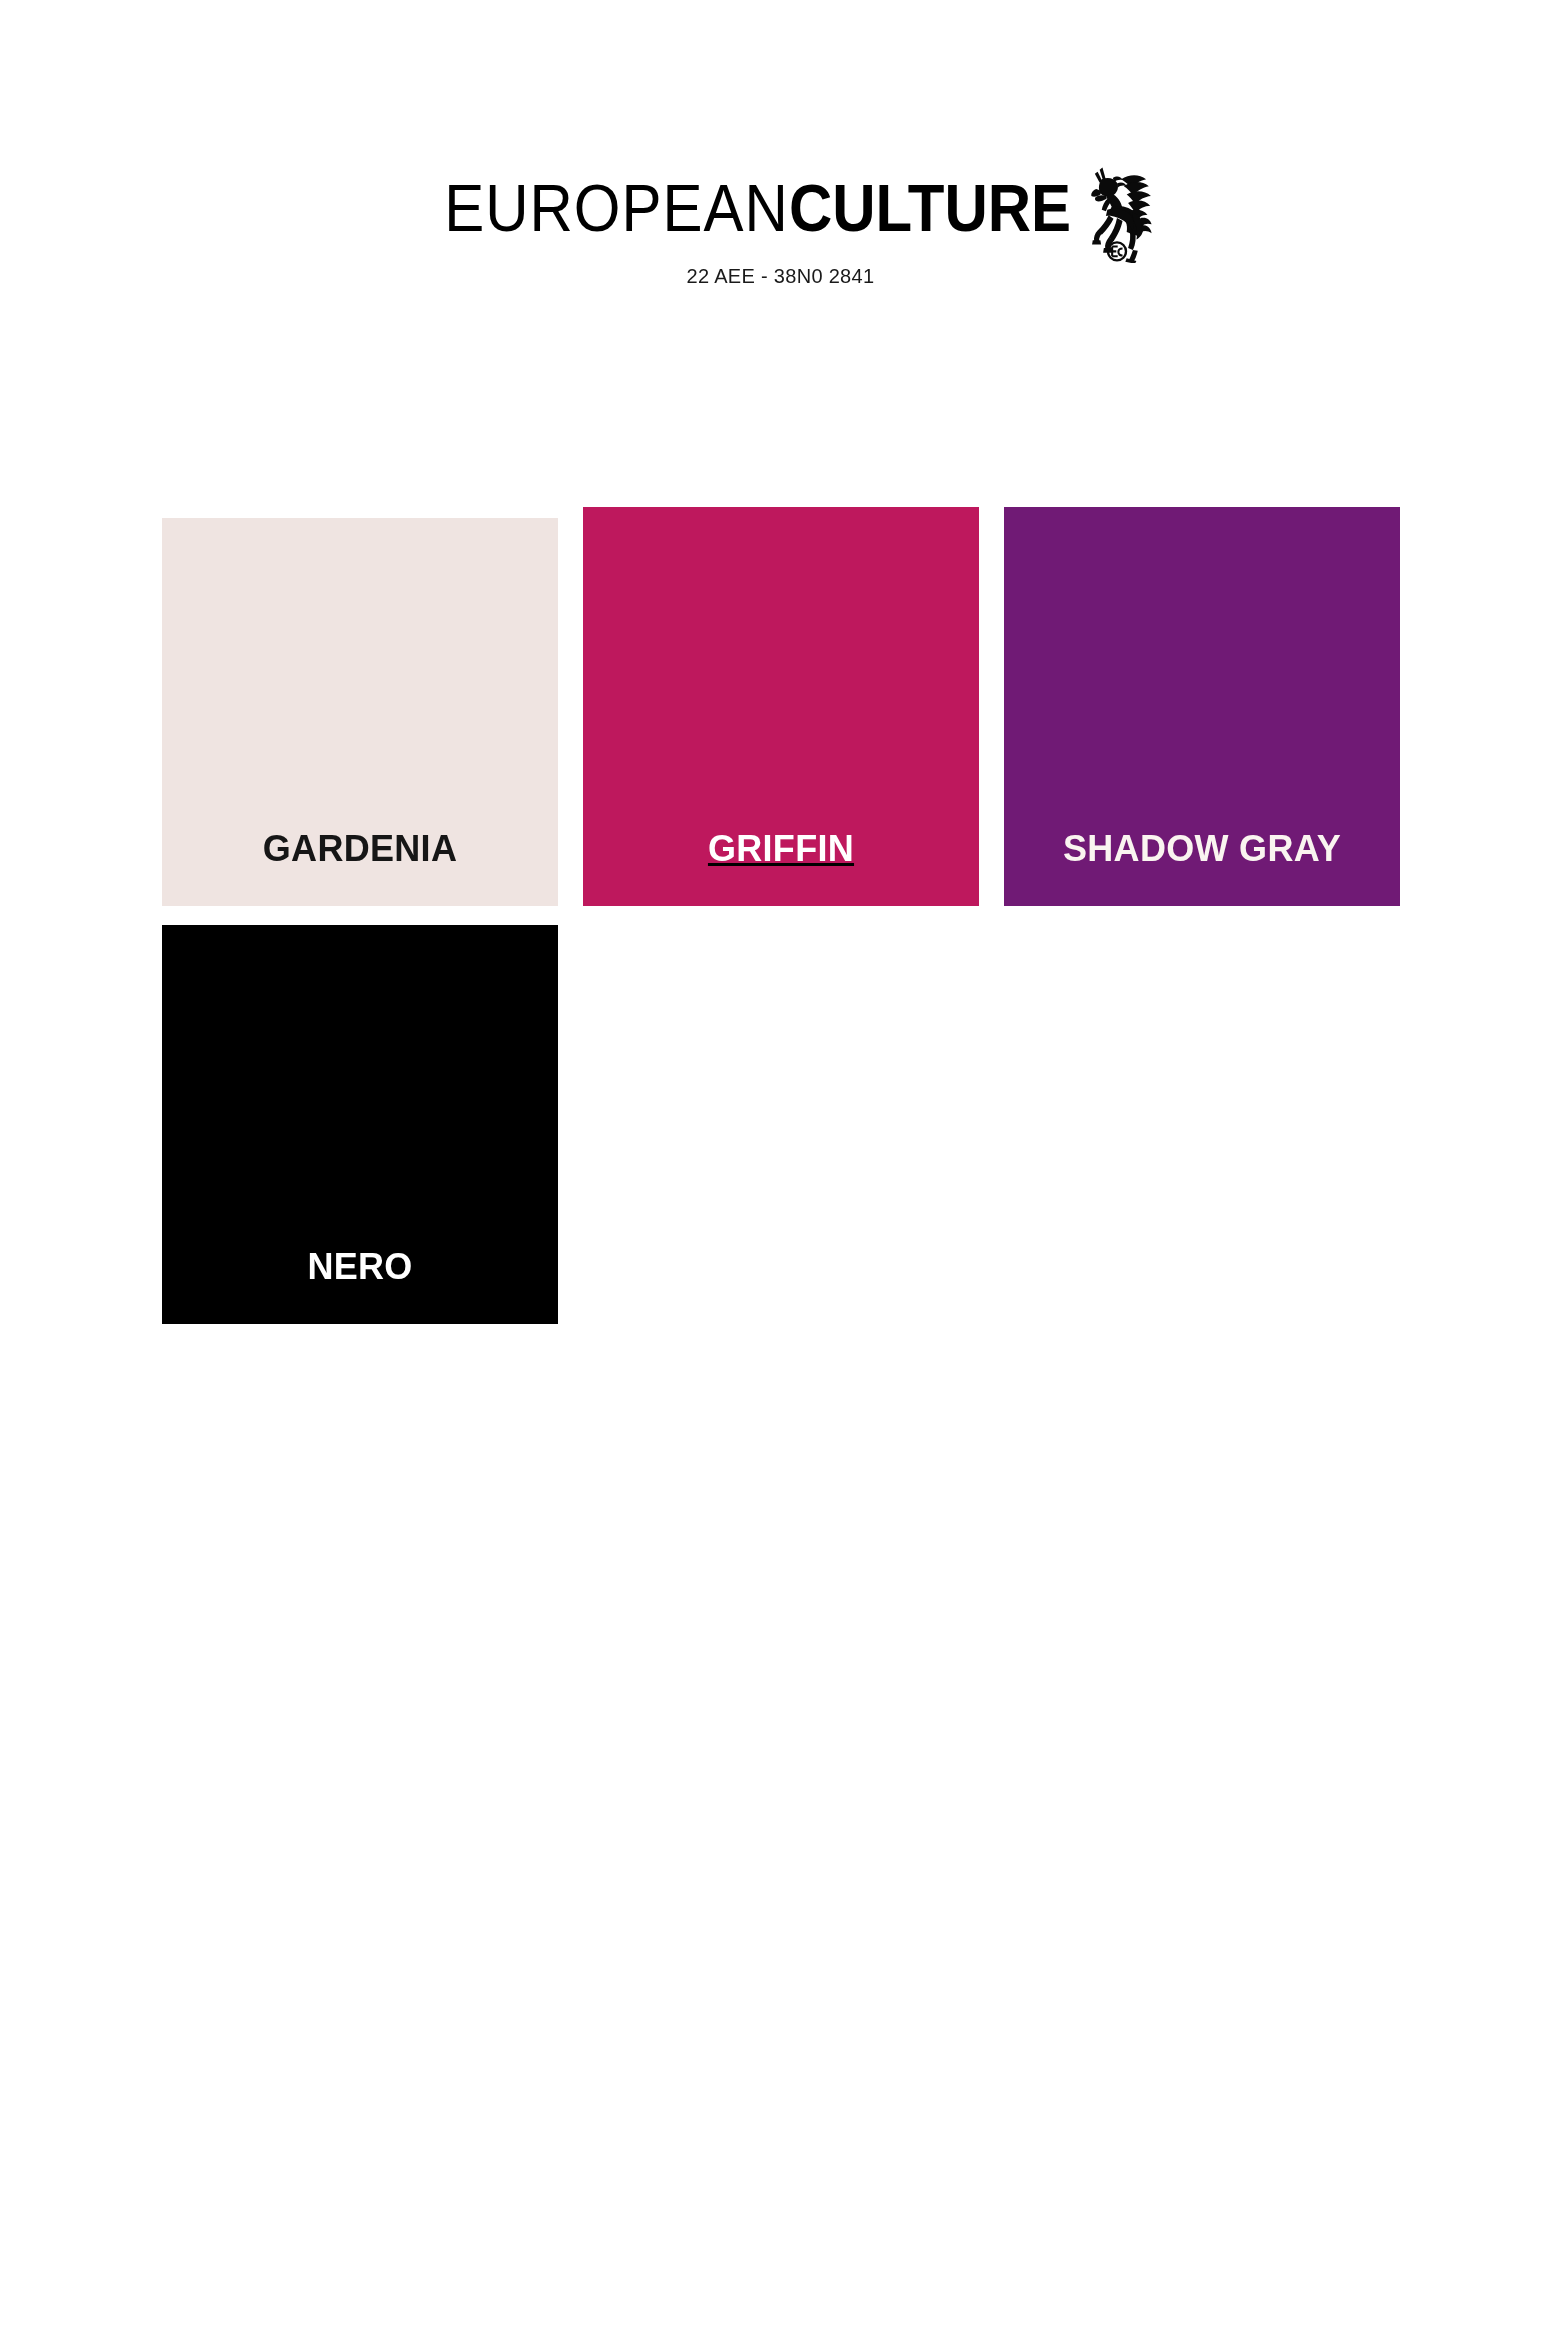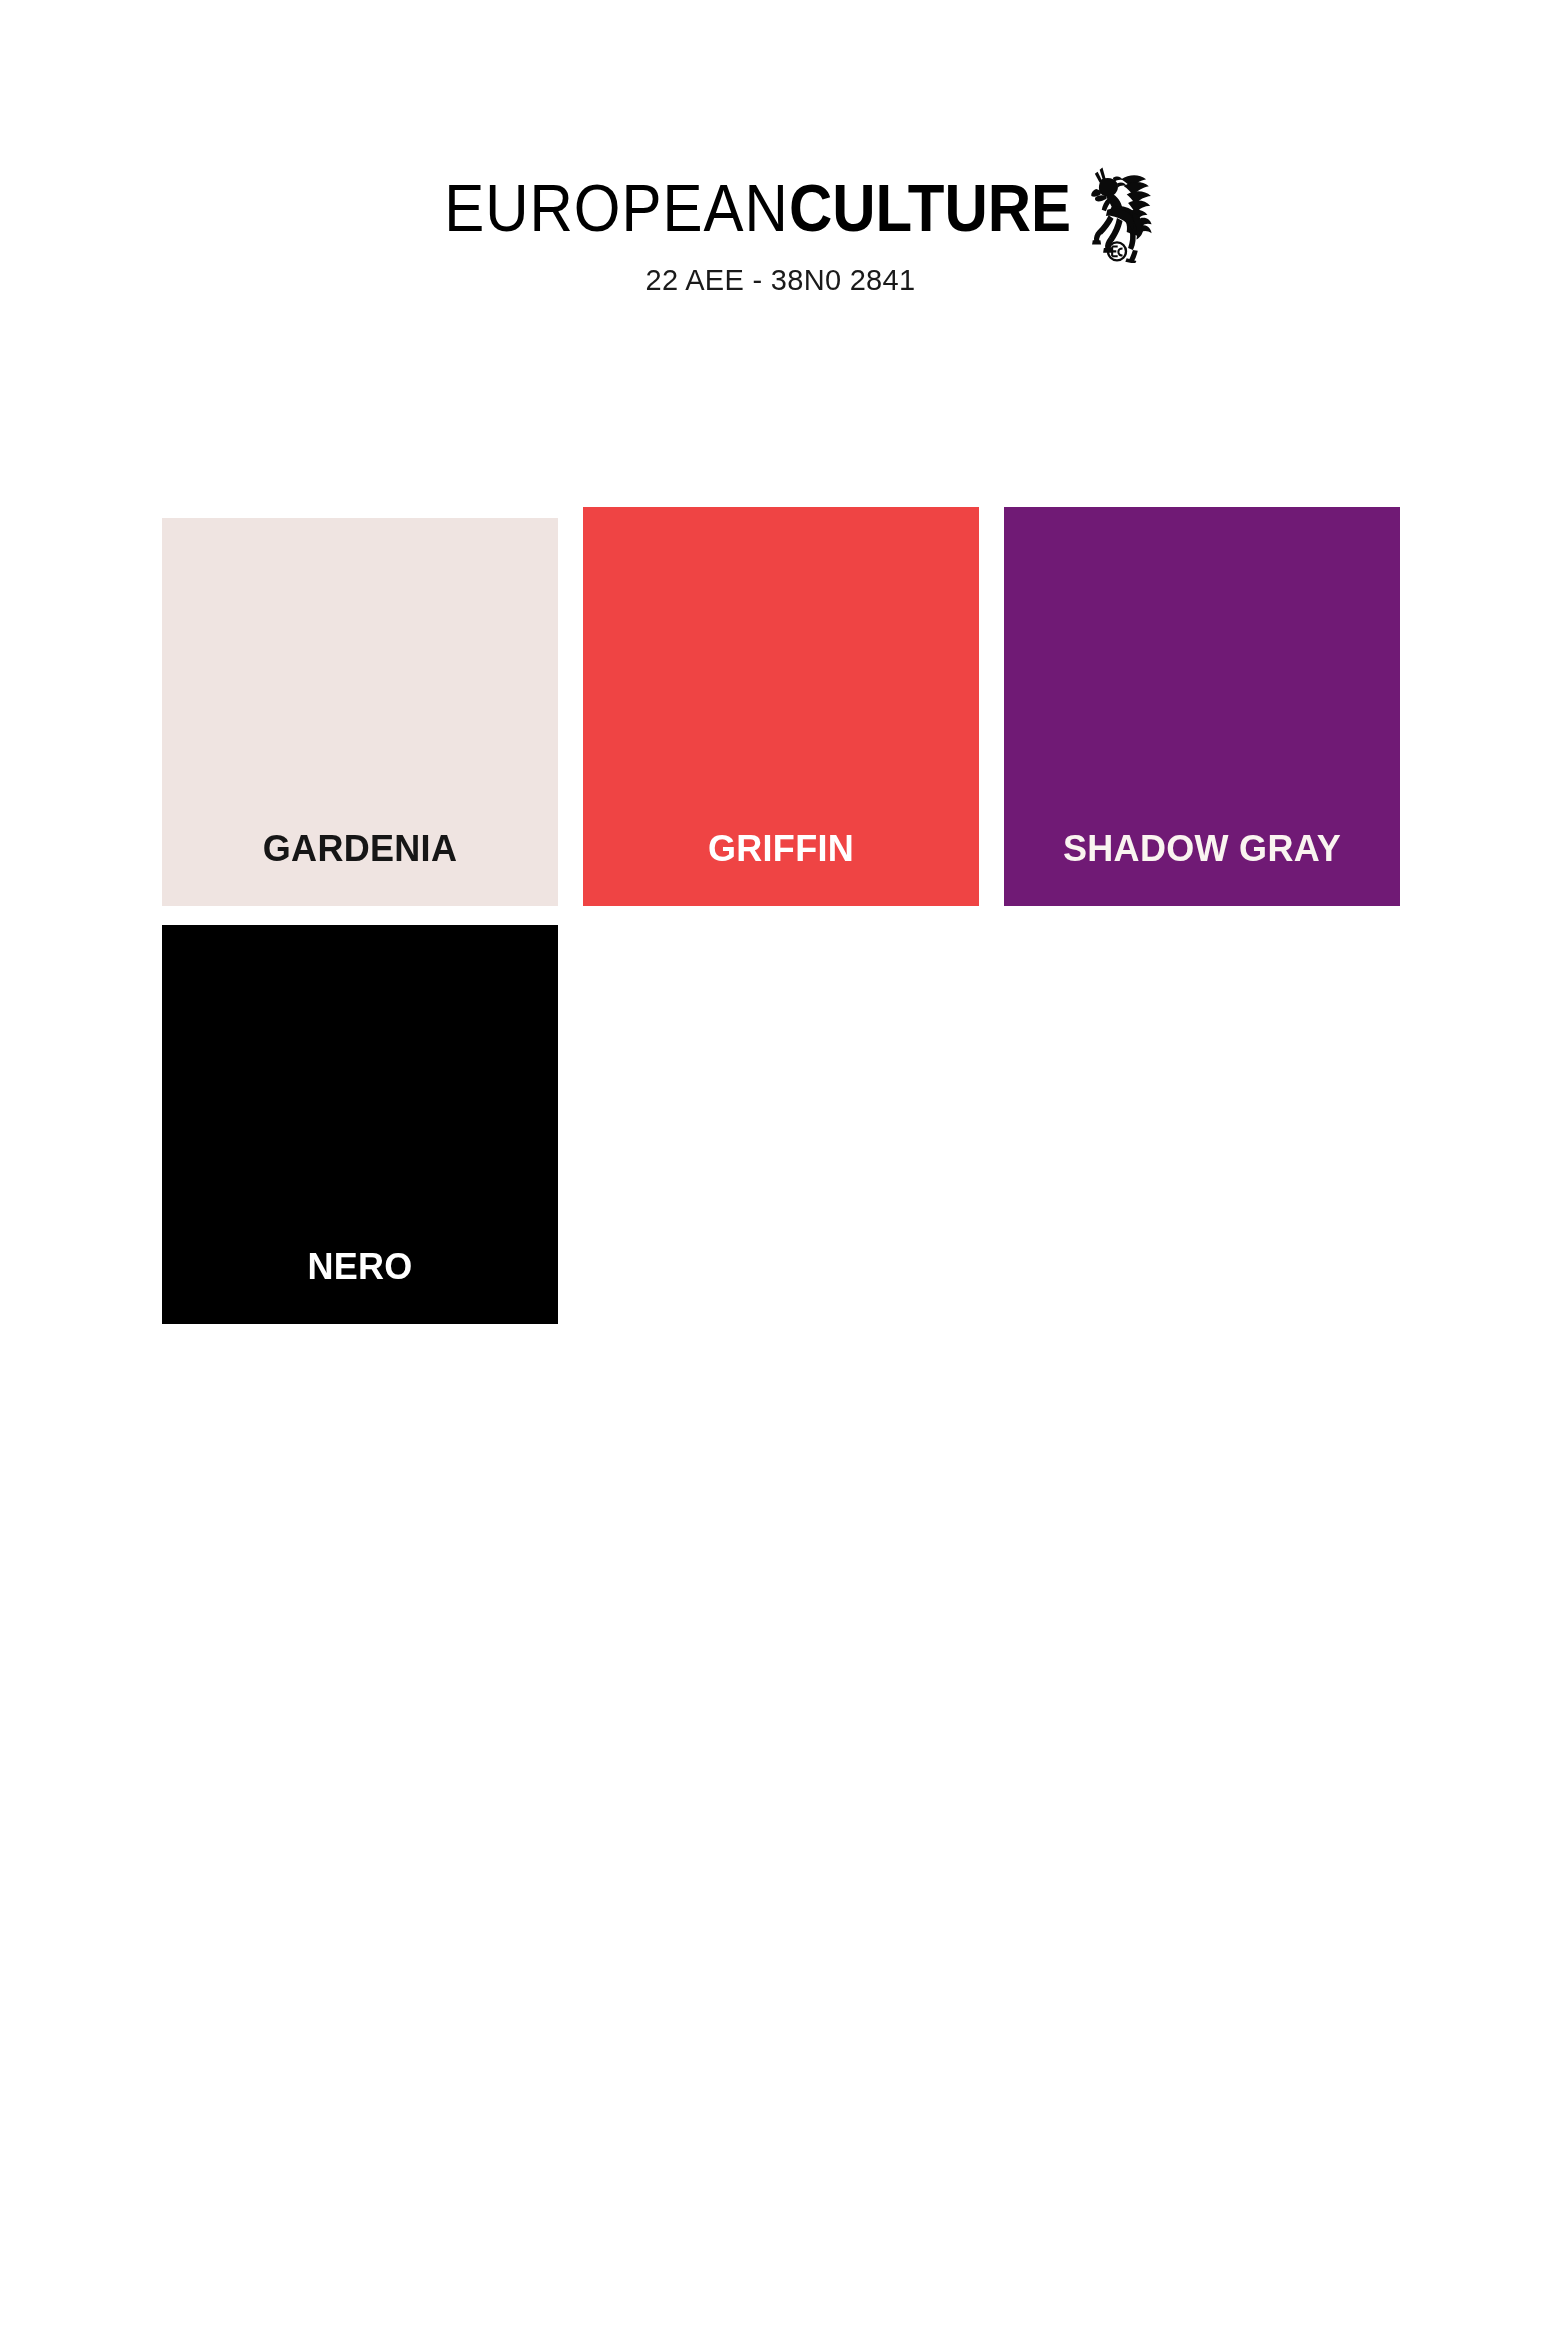--- a/index.html
+++ b/index.html
@@ -52,21 +52,21 @@
   }
   .logo-mark {
     width: 72px;
     height: 105px;
     margin-left: 9.8px;
     margin-top: 2.8px;
     display: block;
   }
   .subtitle {
     margin-top: 19.5px;
-    font-size: 29px;
+    font-size: 20px;
     font-weight: 400;
     color: #1a1a1a;
     letter-spacing: 0.3px;
     line-height: 1.1;
   }
 
   
   .swatch-grid {
     position: absolute;
     left: 162px;
@@ -164,21 +164,21 @@
   <div class="subtitle">22 AEE - 38N0 2841</div>
 </div>
 
 <div class="swatch-grid">
 
   <div class="swatch" style="background: rgb(239, 228, 225); margin-top: 11px;">
     <span class="swatch-label" style="color: rgb(22, 22, 22);">GARDENIA</span>
   </div>
 
 
-  <div class="swatch" style="background: #ef4444;">
+  <div class="swatch" style="background: #be185d; text-decoration: underline;">
     <span class="swatch-label" style="color: rgb(255, 255, 255);">GRIFFIN</span>
   </div>
 
   <div class="swatch" style="background: #701a75;">
     <span class="swatch-label" style="color: rgb(250, 245, 240);">SHADOW GRAY</span>
   </div>
 
   <div class="swatch" style="background: rgb(0, 0, 0);">
     <span class="swatch-label" style="color: rgb(255, 255, 255);">NERO</span>
   </div>

